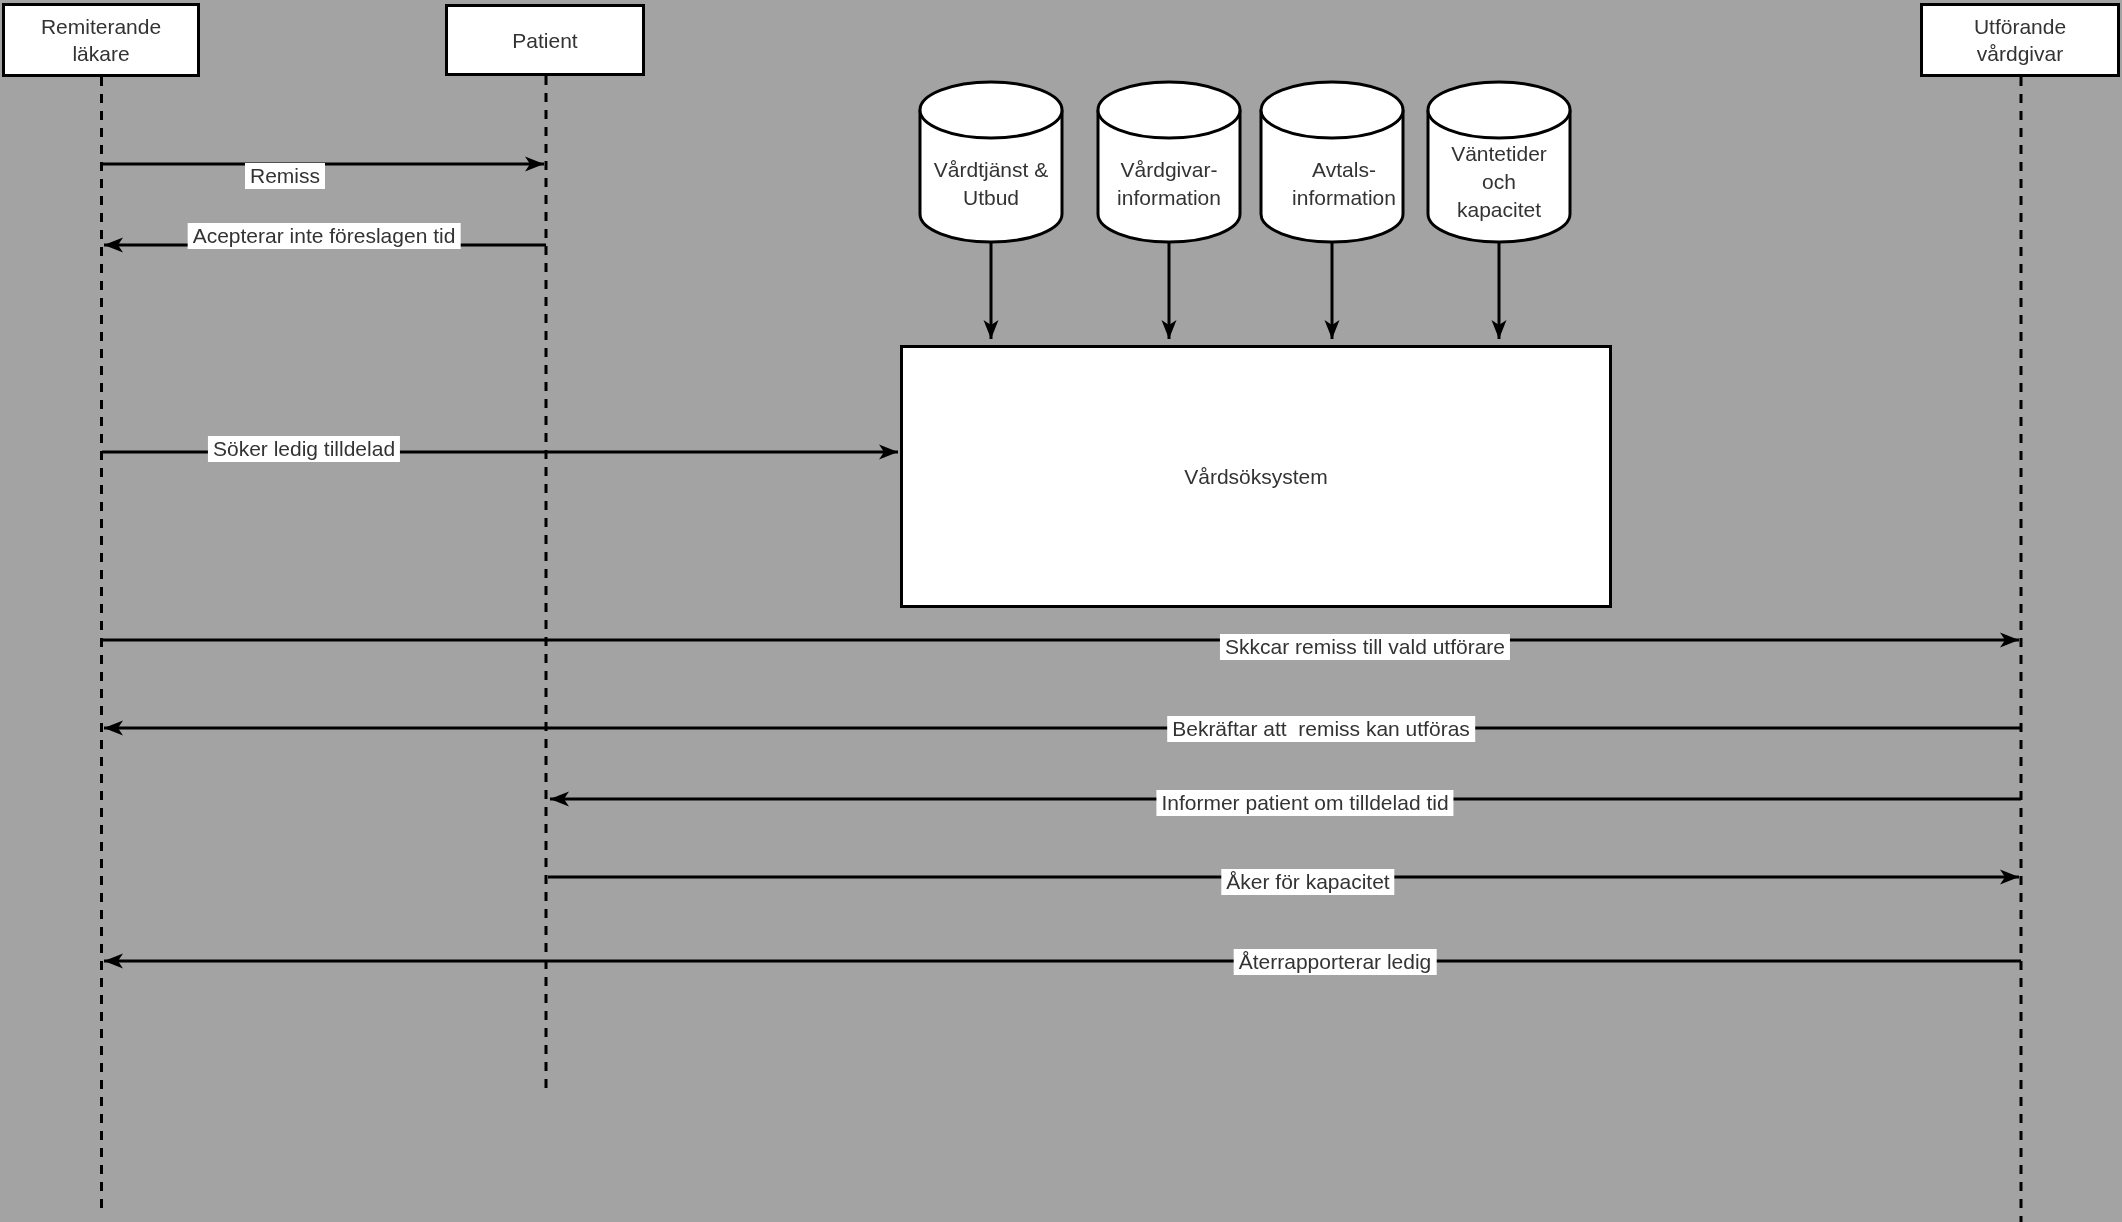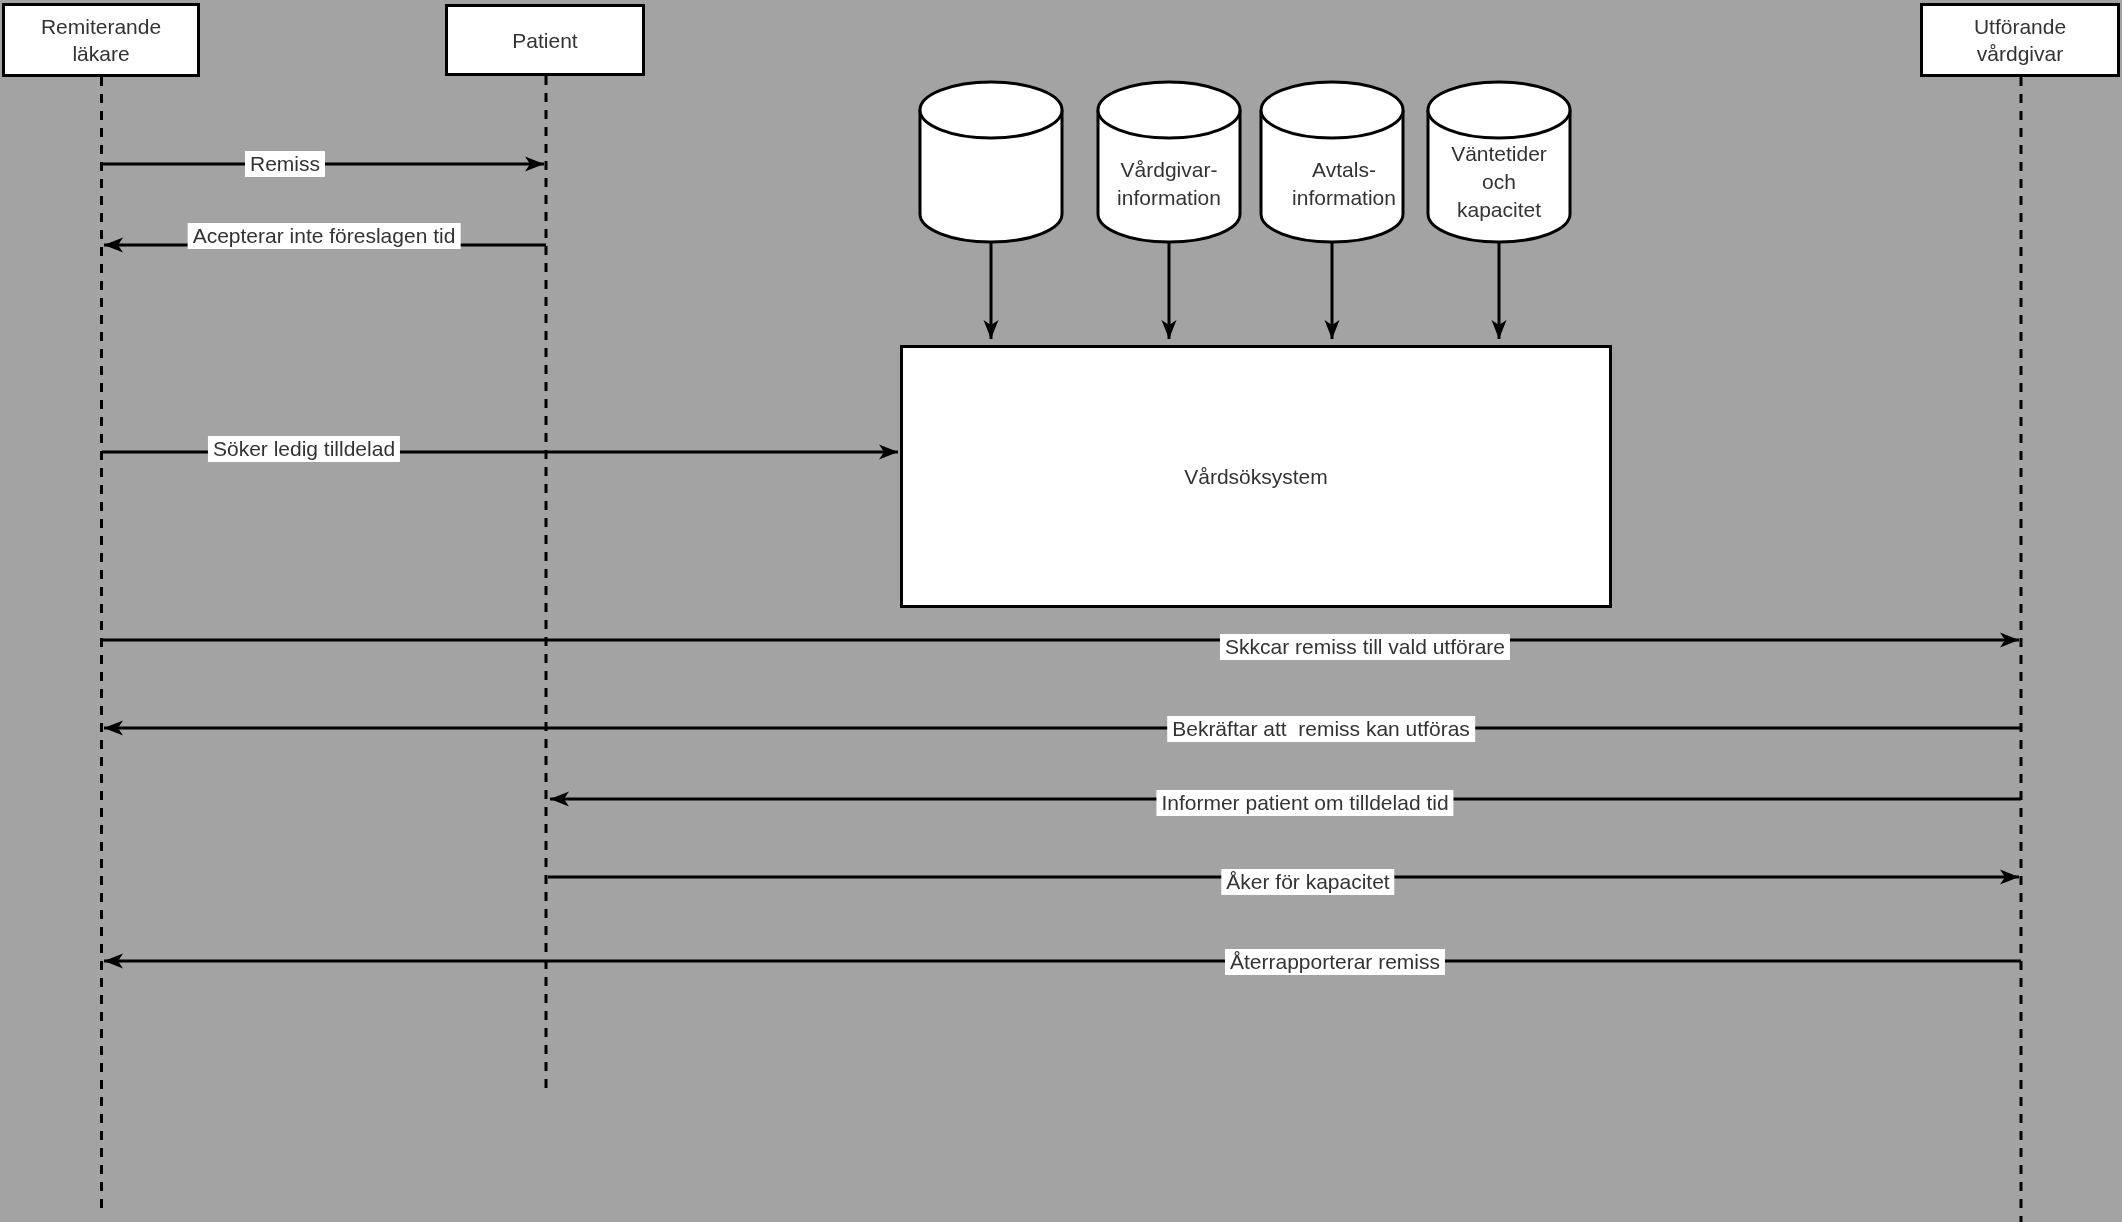--- a/index.html
+++ b/index.html
@@ -81,36 +81,40 @@
 vårdgivar</span>
   </div>
   <div class="node" style="left:445px;top:4px;width:200px;height:72px;">
     <span class="lbl">Patient</span>
   </div>
 
   <div class="node" style="left:900px;top:345px;width:712px;height:263px;">
     <span class="lbl">Vårdsöksystem</span>
   </div>
 
+  <div class="ds-label" style="left:920px;top:138px;width:142px;height:92px;">
+    <span class="lbl">Vårdtjänst &amp;
+Utbud</span>
+  </div>
   <div class="ds-label" style="left:1098px;top:138px;width:142px;height:92px;">
     <span class="lbl">Vårdgivar-
 information</span>
   </div>
   <div class="ds-label" style="left:1261px;top:138px;width:166px;height:92px;">
     <span class="lbl">Avtals-
 information</span>
   </div>
   <div class="ds-label" style="left:1443px;top:126px;width:112px;height:112px;">
     <span class="lbl">Väntetider
 och
 kapacitet</span>
   </div>
 
-  <div class="msg-label" style="left:285px;top:164px;">Remiss</div>
+  <div class="msg-label" style="left:285px;top:176px;">Remiss</div>
   <div class="msg-label" style="left:324px;top:236px;">Acepterar inte föreslagen tid</div>
   <div class="msg-label" style="left:304px;top:449px;">Söker ledig tilldelad</div>
   <div class="msg-label" style="left:1355px;top:647px;margin-left:10px;">Skkcar remiss till vald utförare</div>
   <div class="msg-label" style="left:1321px;top:729px;">Bekräftar att  remiss kan utföras</div>
   <div class="msg-label" style="left:1305px;top:803px;">Informer patient om tilldelad tid</div>
   <div class="msg-label" style="left:1308px;top:882px;">Åker för kapacitet</div>
-  <div class="msg-label" style="left:1335px;top:962px;">Återrapporterar remiss</div>
+  <div class="msg-label" style="left:1335px;top:962px;">Återrapporterar ledig</div>
 
 </div>
 
 </body></html>

